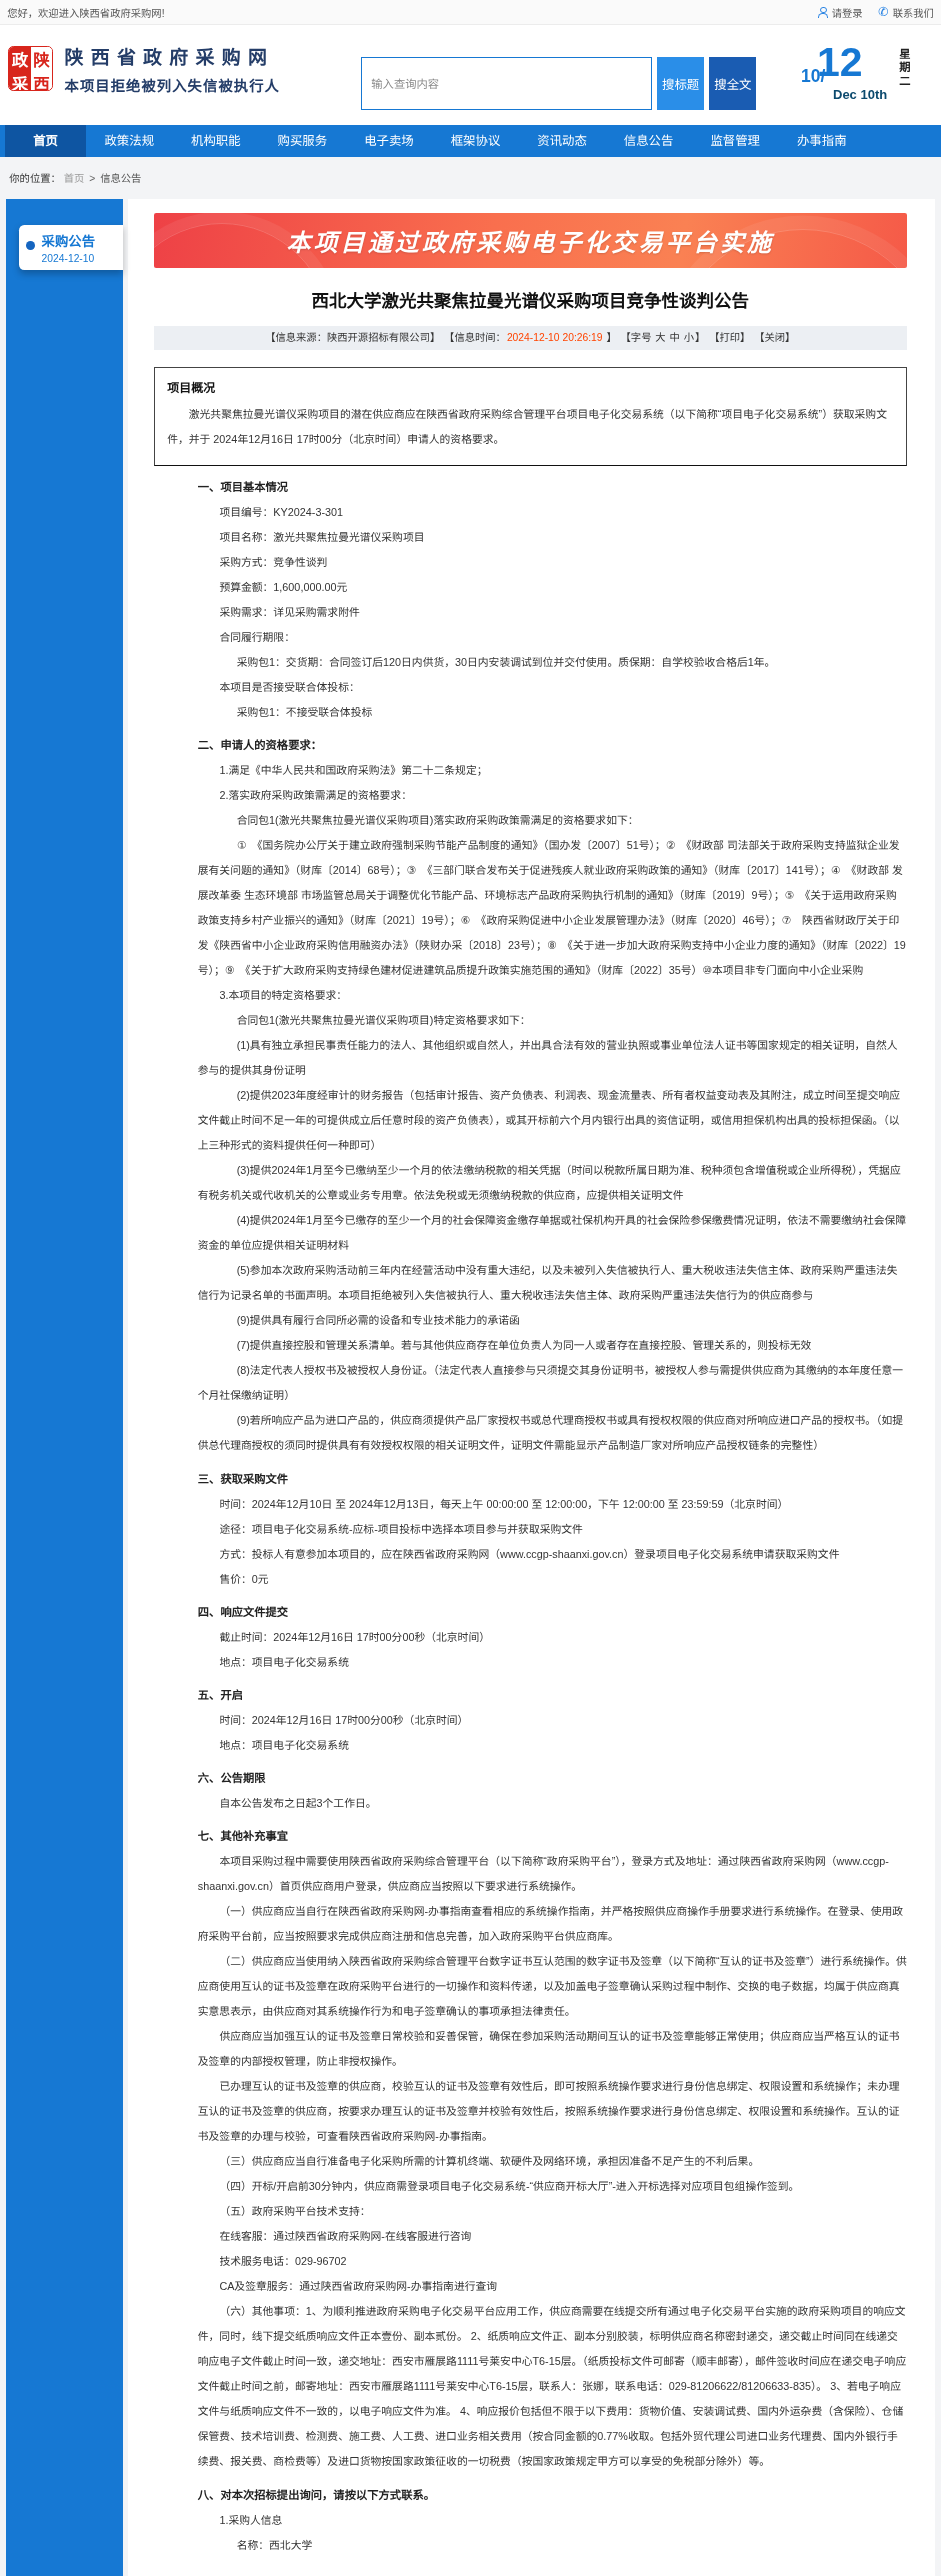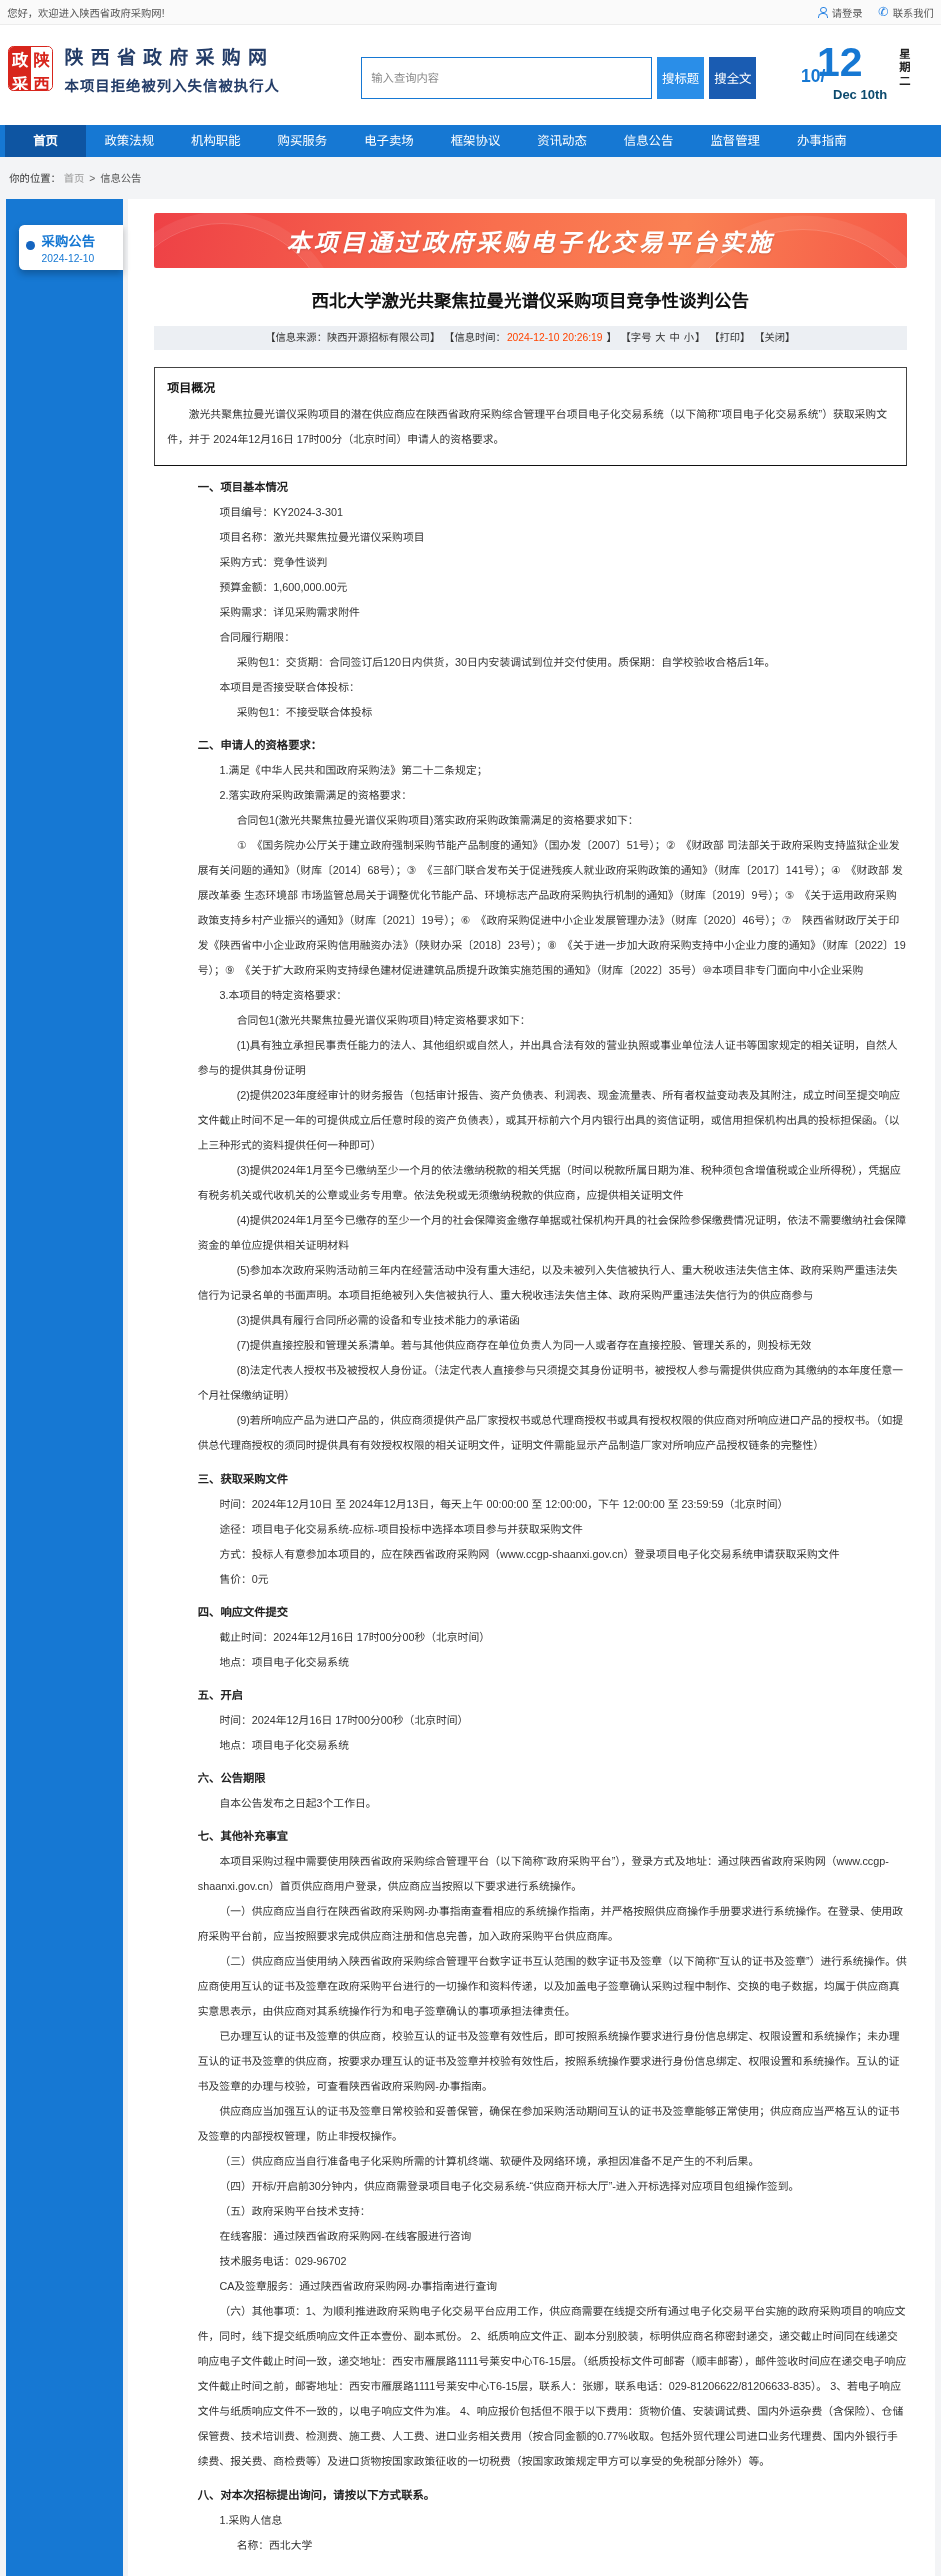--- a/index.html
+++ b/index.html
@@ -22,21 +22,21 @@
   
   .header { height:100px; background:#ffffff; position:relative; }
   .brand { position:absolute; left:8.2px; top:16.5px; display:flex; align-items:center; gap:11.3px; }
   .seal { width:45px; height:45px; border:1.5px solid #d8251c; border-radius:5.2px; overflow:hidden;
           display:grid; grid-template-columns:1fr 1fr; grid-template-rows:1fr 1fr; background:#fff; }
   .seal span { display:flex; align-items:center; justify-content:center; font-size:16.5px; font-weight:bold; }
   .seal .r { background:#d8251c; color:#fff; }
   .seal .w { background:#fff; color:#d8251c; }
   .brand-text .brand-title { font-size:19px; font-weight:bold; color:#243d68; letter-spacing:7.2px; }
   .brand-text .brand-sub { font-size:14.4px; font-weight:bold; color:#243d68; margin-top:5.2px; letter-spacing:1px; }
-  .searchbox { position:absolute; left:361px; top:32px; display:flex; align-items:stretch; height:42px; }
+  .searchbox { position:absolute; left:361px; top:32px; display:flex; align-items:stretch; height:53px; }
   .search-input { width:291px; border:1.5px solid #1678d3; background:#fff; font-size:11.3px; padding:0 9.3px; color:#333; outline:none; }
   .search-input::placeholder { color:#8a8a8a; }
   .btn-search-title { width:47px; margin-left:5.2px; border:none; background:#2a8ee8; color:#fff; font-size:12.4px; cursor:pointer; }
   .btn-search-full { width:47px; margin-left:5.2px; border:none; background:#1a5cb2; color:#fff; font-size:12.4px; cursor:pointer; }
   .dateblock { position:absolute; right:29px; top:23px; width:111px; height:57px; }
   .date-md { position:absolute; left:0; top:17.5px; font-size:17.5px; font-weight:bold; color:#1678d3; }
   .date-day { position:absolute; left:16px; top:-6.2px; font-size:41px; font-weight:bold; color:#1678d3; line-height:1; }
   .date-week { position:absolute; right:0; top:0; writing-mode:vertical-rl; letter-spacing:2.1px;
                font-size:11.3px; font-weight:bold; color:#222; height:57px; }
   .date-en { position:absolute; left:32px; top:39px; font-size:13px; font-weight:bold; color:#0c4a6e; }
@@ -197,43 +197,43 @@
         <div class="ln p">2.落实政府采购政策需满足的资格要求：</div>
         <div class="ln p2">合同包1(激光共聚焦拉曼光谱仪采购项目)落实政府采购政策需满足的资格要求如下：</div>
         <div class="ln p2">①　《国务院办公厅关于建立政府强制采购节能产品制度的通知》（国办发〔2007〕51号）；②　《财政部 司法部关于政府采购支持监狱企业发展有关问题的通知》（财库〔2014〕68号）；③　《三部门联合发布关于促进残疾人就业政府采购政策的通知》（财库〔2017〕141号）；④　《财政部 发展改革委 生态环境部 市场监管总局关于调整优化节能产品、环境标志产品政府采购执行机制的通知》（财库〔2019〕9号）；⑤　《关于运用政府采购政策支持乡村产业振兴的通知》（财库〔2021〕19号）；⑥　《政府采购促进中小企业发展管理办法》（财库〔2020〕46号）；⑦　陕西省财政厅关于印发《陕西省中小企业政府采购信用融资办法》（陕财办采〔2018〕23号）；⑧　《关于进一步加大政府采购支持中小企业力度的通知》（财库〔2022〕19号）；⑨　《关于扩大政府采购支持绿色建材促进建筑品质提升政策实施范围的通知》（财库〔2022〕35号）⑩本项目非专门面向中小企业采购</div>
         <div class="ln p">3.本项目的特定资格要求：</div>
         <div class="ln p2">合同包1(激光共聚焦拉曼光谱仪采购项目)特定资格要求如下：</div>
         <div class="ln p2">(1)具有独立承担民事责任能力的法人、其他组织或自然人，并出具合法有效的营业执照或事业单位法人证书等国家规定的相关证明，自然人参与的提供其身份证明</div>
         <div class="ln p2">(2)提供2023年度经审计的财务报告（包括审计报告、资产负债表、利润表、现金流量表、所有者权益变动表及其附注，成立时间至提交响应文件截止时间不足一年的可提供成立后任意时段的资产负债表），或其开标前六个月内银行出具的资信证明，或信用担保机构出具的投标担保函。（以上三种形式的资料提供任何一种即可）</div>
         <div class="ln p2">(3)提供2024年1月至今已缴纳至少一个月的依法缴纳税款的相关凭据（时间以税款所属日期为准、税种须包含增值税或企业所得税），凭据应有税务机关或代收机关的公章或业务专用章。依法免税或无须缴纳税款的供应商，应提供相关证明文件</div>
         <div class="ln p2">(4)提供2024年1月至今已缴存的至少一个月的社会保障资金缴存单据或社保机构开具的社会保险参保缴费情况证明，依法不需要缴纳社会保障资金的单位应提供相关证明材料</div>
         <div class="ln p2">(5)参加本次政府采购活动前三年内在经营活动中没有重大违纪，以及未被列入失信被执行人、重大税收违法失信主体、政府采购严重违法失信行为记录名单的书面声明。本项目拒绝被列入失信被执行人、重大税收违法失信主体、政府采购严重违法失信行为的供应商参与</div>
-        <div class="ln p2">(3)提供具有履行合同所必需的设备和专业技术能力的承诺函</div>
+        <div class="ln p2">(9)提供具有履行合同所必需的设备和专业技术能力的承诺函</div>
         <div class="ln p2">(7)提供直接控股和管理关系清单。若与其他供应商存在单位负责人为同一人或者存在直接控股、管理关系的，则投标无效</div>
         <div class="ln p2">(8)法定代表人授权书及被授权人身份证。（法定代表人直接参与只须提交其身份证明书，被授权人参与需提供供应商为其缴纳的本年度任意一个月社保缴纳证明）</div>
         <div class="ln p2">(9)若所响应产品为进口产品的，供应商须提供产品厂家授权书或总代理商授权书或具有授权权限的供应商对所响应进口产品的授权书。（如提供总代理商授权的须同时提供具有有效授权权限的相关证明文件，证明文件需能显示产品制造厂家对所响应产品授权链条的完整性）</div>
         <div class="sec-h">三、获取采购文件</div>
         <div class="ln p">时间：2024年12月10日 至 2024年12月13日，每天上午 00:00:00 至 12:00:00，下午 12:00:00 至 23:59:59（北京时间）</div>
         <div class="ln p">途径：项目电子化交易系统-应标-项目投标中选择本项目参与并获取采购文件</div>
         <div class="ln p">方式：投标人有意参加本项目的，应在陕西省政府采购网（www.ccgp-shaanxi.gov.cn）登录项目电子化交易系统申请获取采购文件</div>
         <div class="ln p">售价：0元</div>
         <div class="sec-h">四、响应文件提交</div>
         <div class="ln p">截止时间：2024年12月16日 17时00分00秒（北京时间）</div>
         <div class="ln p">地点：项目电子化交易系统</div>
         <div class="sec-h">五、开启</div>
         <div class="ln p">时间：2024年12月16日 17时00分00秒（北京时间）</div>
         <div class="ln p">地点：项目电子化交易系统</div>
         <div class="sec-h">六、公告期限</div>
         <div class="ln p">自本公告发布之日起3个工作日。</div>
         <div class="sec-h">七、其他补充事宜</div>
         <div class="ln p">本项目采购过程中需要使用陕西省政府采购综合管理平台（以下简称“政府采购平台”），登录方式及地址：通过陕西省政府采购网（www.ccgp-shaanxi.gov.cn）首页供应商用户登录，供应商应当按照以下要求进行系统操作。</div>
         <div class="ln p">（一）供应商应当自行在陕西省政府采购网-办事指南查看相应的系统操作指南，并严格按照供应商操作手册要求进行系统操作。在登录、使用政府采购平台前，应当按照要求完成供应商注册和信息完善，加入政府采购平台供应商库。</div>
         <div class="ln p">（二）供应商应当使用纳入陕西省政府采购综合管理平台数字证书互认范围的数字证书及签章（以下简称“互认的证书及签章”）进行系统操作。供应商使用互认的证书及签章在政府采购平台进行的一切操作和资料传递，以及加盖电子签章确认采购过程中制作、交换的电子数据，均属于供应商真实意思表示，由供应商对其系统操作行为和电子签章确认的事项承担法律责任。</div>
+        <div class="ln p">供应商应当加强互认的证书及签章日常校验和妥善保管，确保在参加采购活动期间互认的证书及签章能够正常使用；供应商应当严格互认的证书及签章的内部授权管理，防止非授权操作。</div>
         <div class="ln p">已办理互认的证书及签章的供应商，校验互认的证书及签章有效性后，即可按照系统操作要求进行身份信息绑定、权限设置和系统操作；未办理互认的证书及签章的供应商，按要求办理互认的证书及签章并校验有效性后，按照系统操作要求进行身份信息绑定、权限设置和系统操作。互认的证书及签章的办理与校验，可查看陕西省政府采购网-办事指南。</div>
-        <div class="ln p">供应商应当加强互认的证书及签章日常校验和妥善保管，确保在参加采购活动期间互认的证书及签章能够正常使用；供应商应当严格互认的证书及签章的内部授权管理，防止非授权操作。</div>
         <div class="ln p">（三）供应商应当自行准备电子化采购所需的计算机终端、软硬件及网络环境，承担因准备不足产生的不利后果。</div>
         <div class="ln p">（四）开标/开启前30分钟内，供应商需登录项目电子化交易系统-“供应商开标大厅”-进入开标选择对应项目包组操作签到。</div>
         <div class="ln p">（五）政府采购平台技术支持：</div>
         <div class="ln p">在线客服：通过陕西省政府采购网-在线客服进行咨询</div>
         <div class="ln p">技术服务电话：029-96702</div>
         <div class="ln p">CA及签章服务：通过陕西省政府采购网-办事指南进行查询</div>
         <div class="ln p">（六）其他事项：1、为顺利推进政府采购电子化交易平台应用工作，供应商需要在线提交所有通过电子化交易平台实施的政府采购项目的响应文件，同时，线下提交纸质响应文件正本壹份、副本贰份。 2、纸质响应文件正、副本分别胶装，标明供应商名称密封递交，递交截止时间同在线递交响应电子文件截止时间一致，递交地址：西安市雁展路1111号莱安中心T6-15层。（纸质投标文件可邮寄（顺丰邮寄），邮件签收时间应在递交电子响应文件截止时间之前，邮寄地址：西安市雁展路1111号莱安中心T6-15层，联系人：张娜，联系电话：029-81206622/81206633-835）。 3、若电子响应文件与纸质响应文件不一致的，以电子响应文件为准。 4、响应报价包括但不限于以下费用：货物价值、安装调试费、国内外运杂费（含保险）、仓储保管费、技术培训费、检测费、施工费、人工费、进口业务相关费用（按合同金额的0.77%收取。包括外贸代理公司进口业务代理费、国内外银行手续费、报关费、商检费等）及进口货物按国家政策征收的一切税费（按国家政策规定甲方可以享受的免税部分除外）等。</div>
         <div class="sec-h">八、对本次招标提出询问，请按以下方式联系。</div>
         <div class="ln p">1.采购人信息</div>
         <div class="ln p2">名称：西北大学</div>

